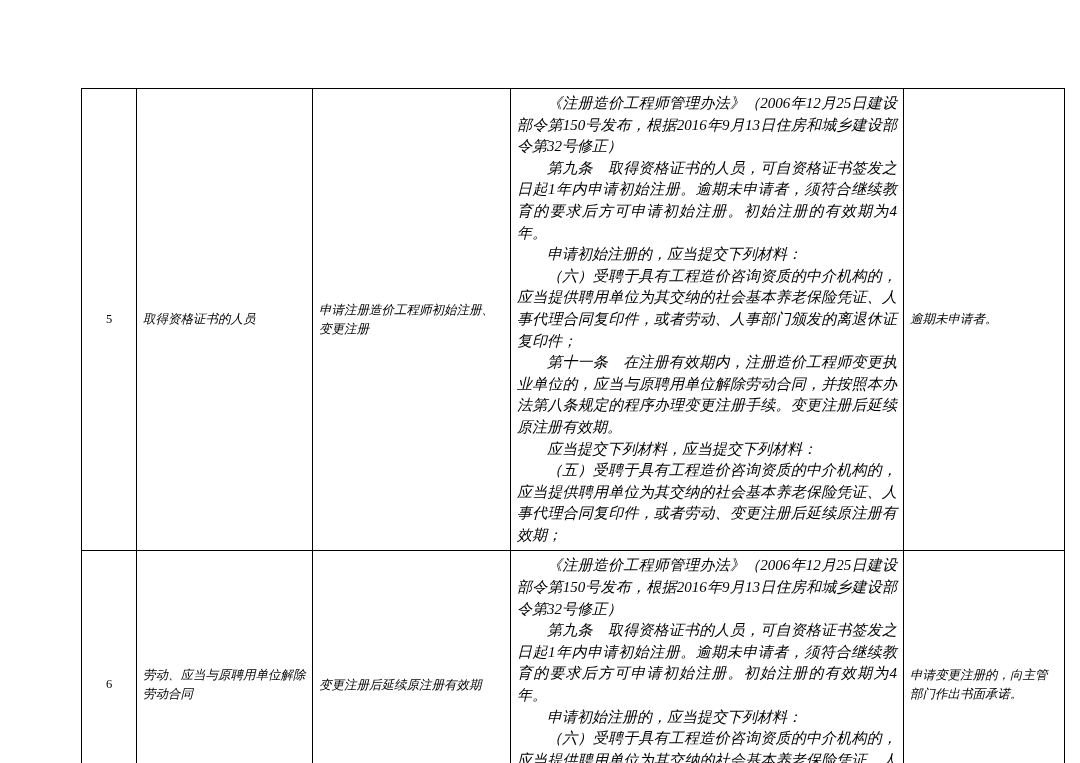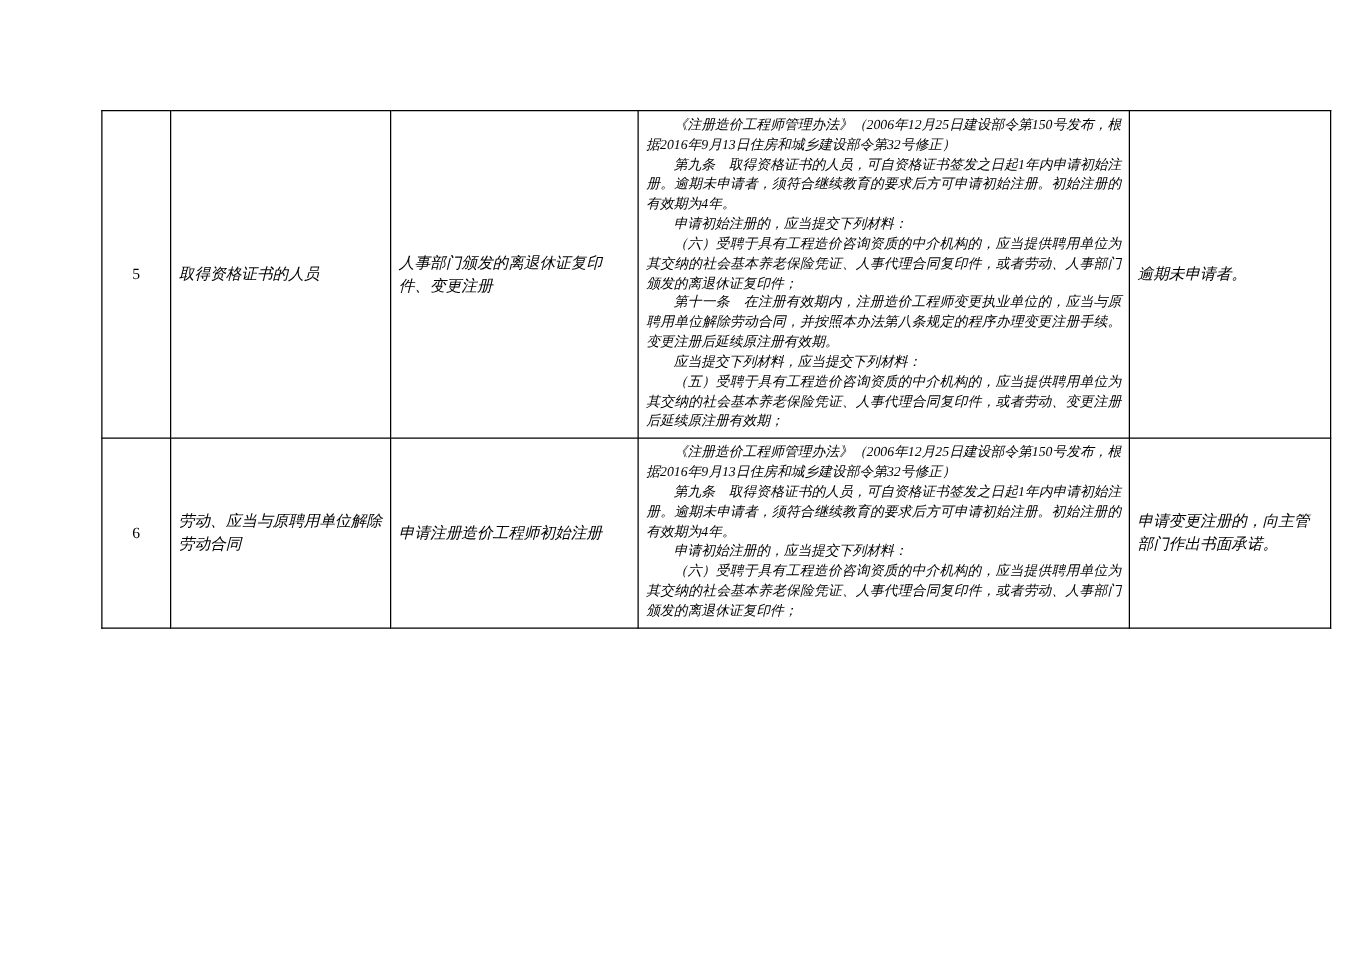--- a/index.html
+++ b/index.html
@@ -40,21 +40,21 @@
   .col-item  { width: 185px; }
   .col-basis { width: 380px; vertical-align: top; }
   .col-note  { width: 148px; }
 
   .basis-cell {
     padding-top: 6px;
     padding-bottom: 6px;
   }
   .basis-cell p {
     margin: 0;
-    font-size: 11px;
+    font-size: 15px;
     line-height: 1.44;
     font-style: italic;
     font-family: "Liberation Serif", "DejaVu Serif", serif;
     text-align: justify;
   }
   .basis-cell p.ind2 { text-indent: 2em; }
 
   .col-mat span, .col-item span, .col-note span {
     font-style: italic;
     display: block;
@@ -74,21 +74,21 @@
     <tbody>
 
       <tr>
         <td class="col-num">
           <span>5</span>
         </td>
         <td class="col-mat">
           <span>取得资格证书的人员</span>
         </td>
         <td class="col-item">
-          <span>人事部门颁发的离退休证复印件、变更注册</span>
+          <span>申请注册造价工程师初始注册、变更注册</span>
         </td>
         <td class="col-basis basis-cell">
           <p class="ind2">《注册造价工程师管理办法》（2006年12月25日建设部令第150号发布，根据2016年9月13日住房和城乡建设部令第32号修正）</p>
           <p class="ind2">第九条　取得资格证书的人员，可自资格证书签发之日起1年内申请初始注册。逾期未申请者，须符合继续教育的要求后方可申请初始注册。初始注册的有效期为4年。</p>
           <p class="ind2">申请初始注册的，应当提交下列材料：</p>
           <p class="ind2">（六）受聘于具有工程造价咨询资质的中介机构的，应当提供聘用单位为其交纳的社会基本养老保险凭证、人事代理合同复印件，或者劳动、人事部门颁发的离退休证复印件；</p>
           <p class="ind2">第十一条　在注册有效期内，注册造价工程师变更执业单位的，应当与原聘用单位解除劳动合同，并按照本办法第八条规定的程序办理变更注册手续。变更注册后延续原注册有效期。</p>
           <p class="ind2">应当提交下列材料，应当提交下列材料：</p>
           <p class="ind2">（五）受聘于具有工程造价咨询资质的中介机构的，应当提供聘用单位为其交纳的社会基本养老保险凭证、人事代理合同复印件，或者劳动、变更注册后延续原注册有效期；</p>
         </td>
@@ -98,21 +98,21 @@
       </tr>
 
       <tr>
         <td class="col-num">
           <span>6</span>
         </td>
         <td class="col-mat">
           <span>劳动、应当与原聘用单位解除劳动合同</span>
         </td>
         <td class="col-item">
-          <span>申请注册造价工程师初始注册</span>
+          <span>变更注册后延续原注册有效期</span>
         </td>
         <td class="col-basis basis-cell">
           <p class="ind2">《注册造价工程师管理办法》（2006年12月25日建设部令第150号发布，根据2016年9月13日住房和城乡建设部令第32号修正）</p>
           <p class="ind2">第九条　取得资格证书的人员，可自资格证书签发之日起1年内申请初始注册。逾期未申请者，须符合继续教育的要求后方可申请初始注册。初始注册的有效期为4年。</p>
           <p class="ind2">申请初始注册的，应当提交下列材料：</p>
           <p class="ind2">（六）受聘于具有工程造价咨询资质的中介机构的，应当提供聘用单位为其交纳的社会基本养老保险凭证、人事代理合同复印件，或者劳动、人事部门颁发的离退休证复印件；</p>
         </td>
         <td class="col-note">
           <span>申请变更注册的，向主管部门作出书面承诺。</span>
         </td>

